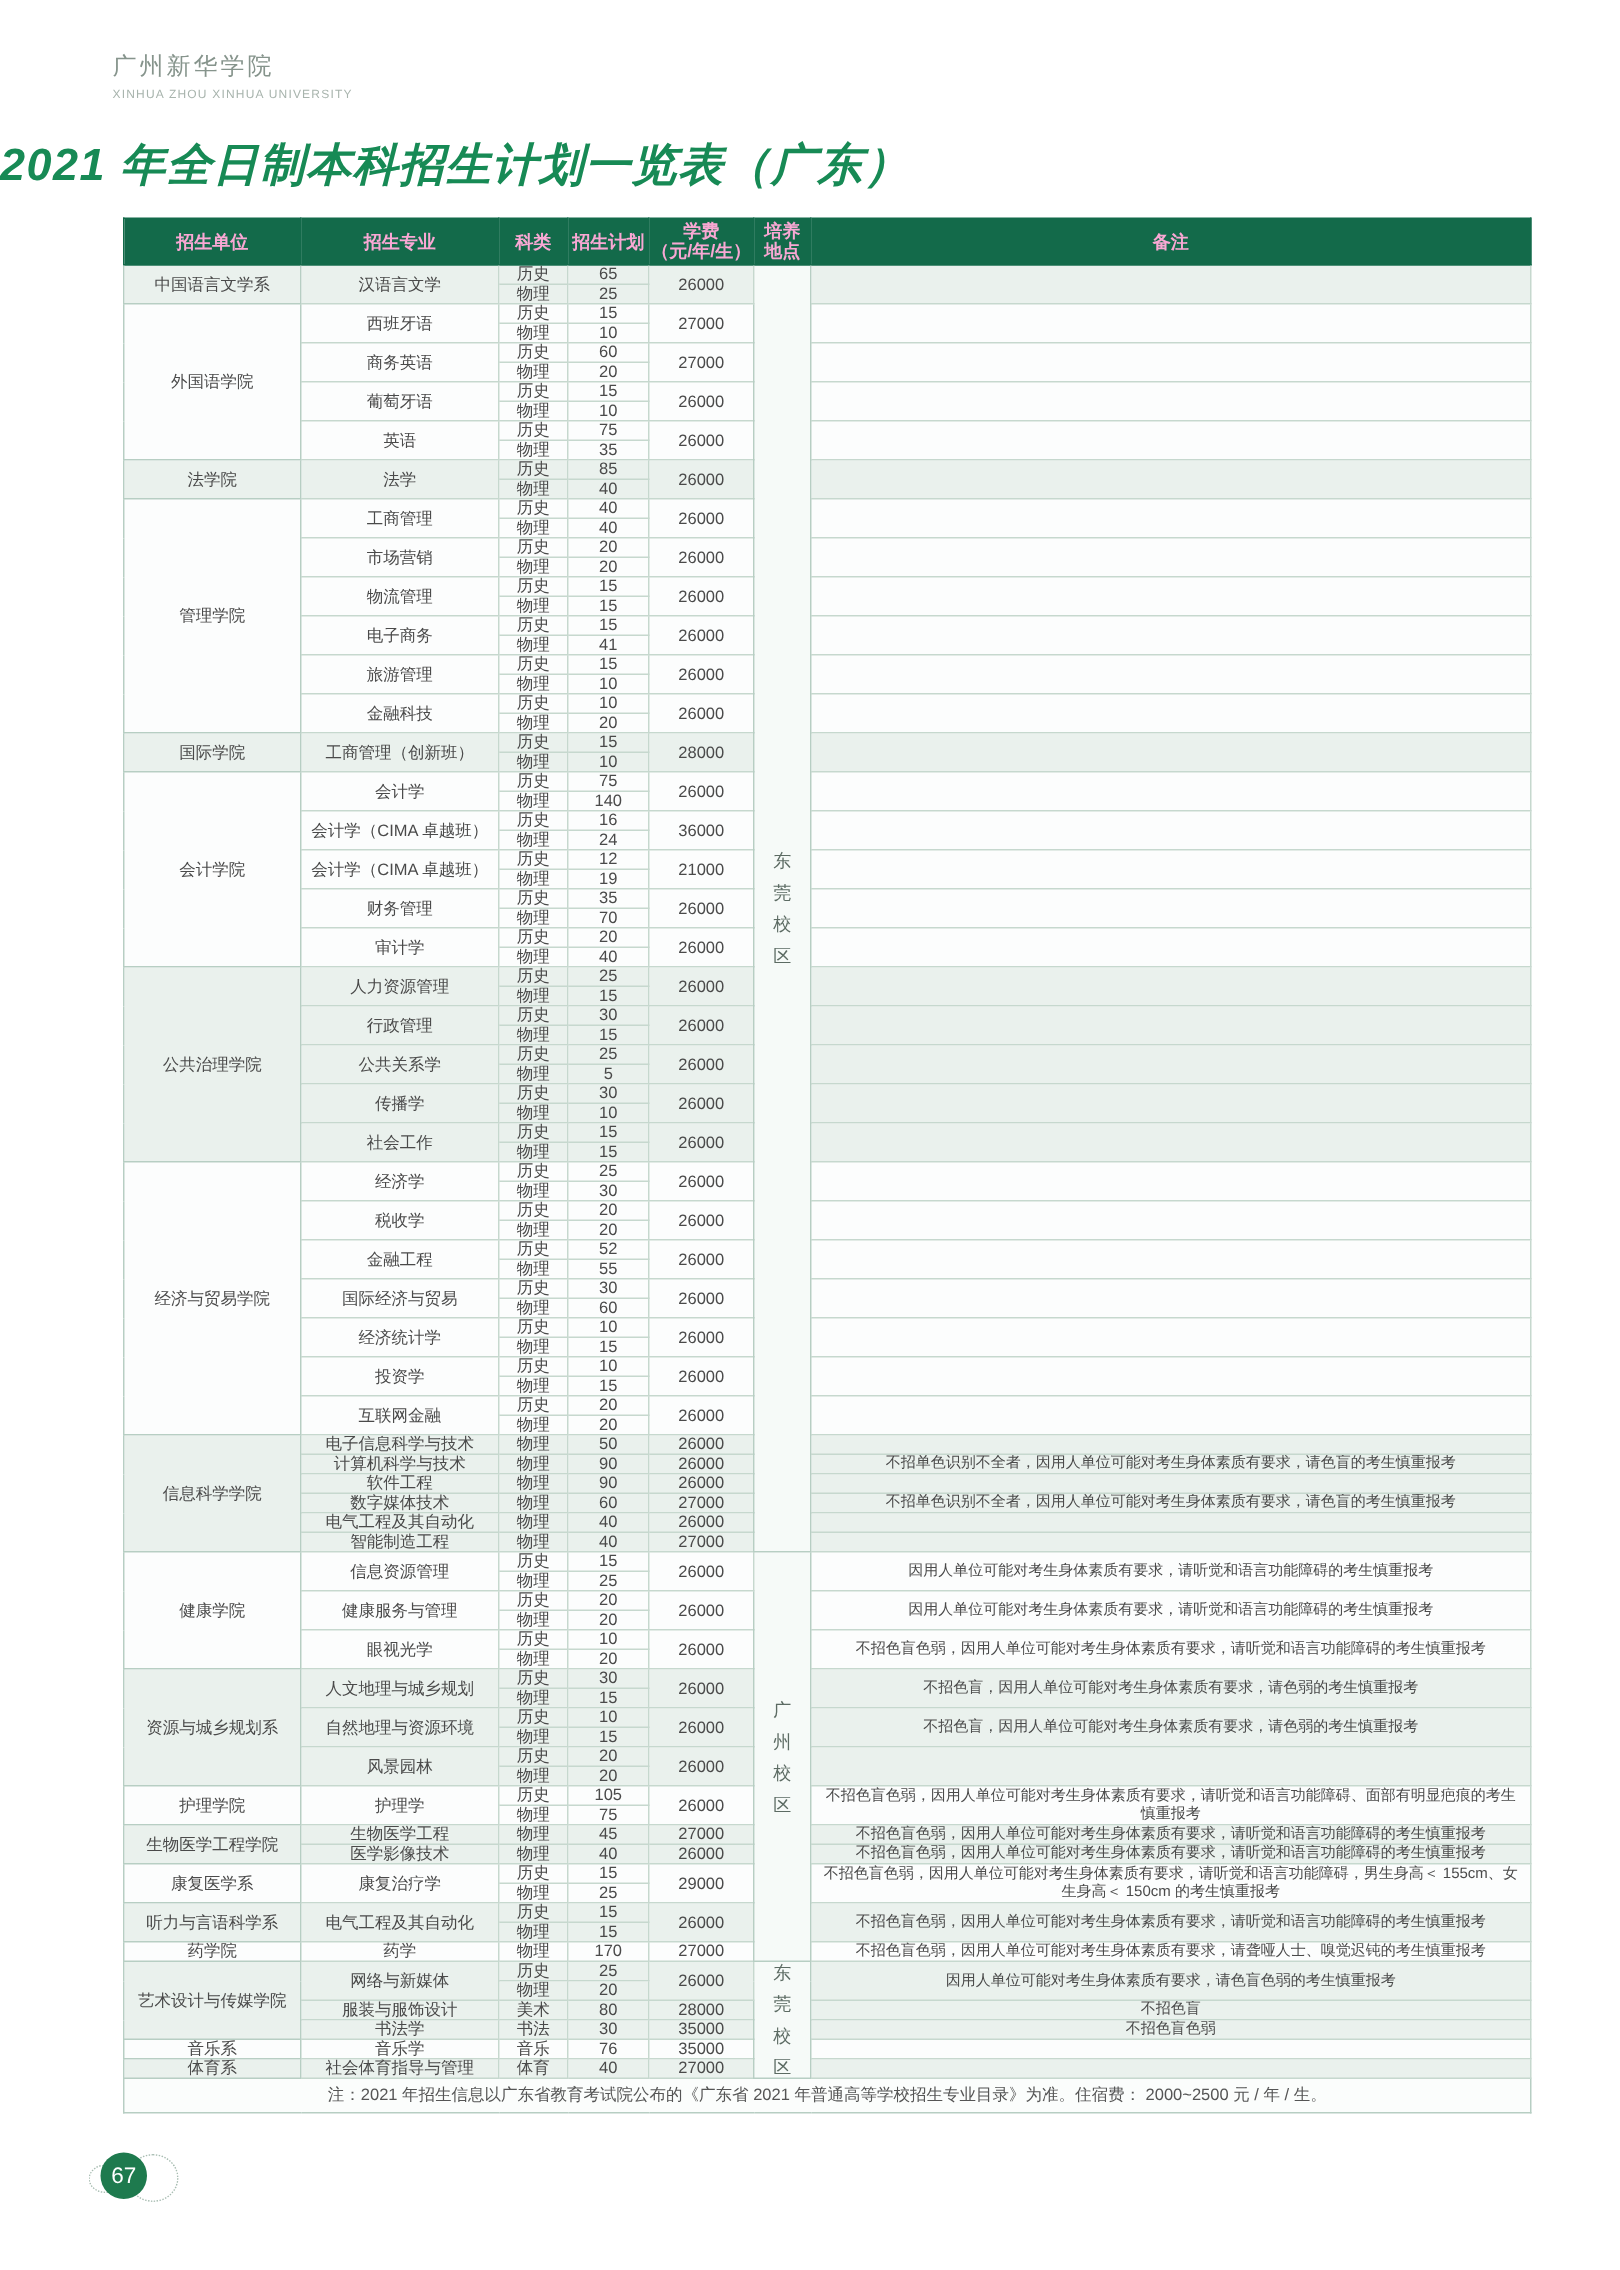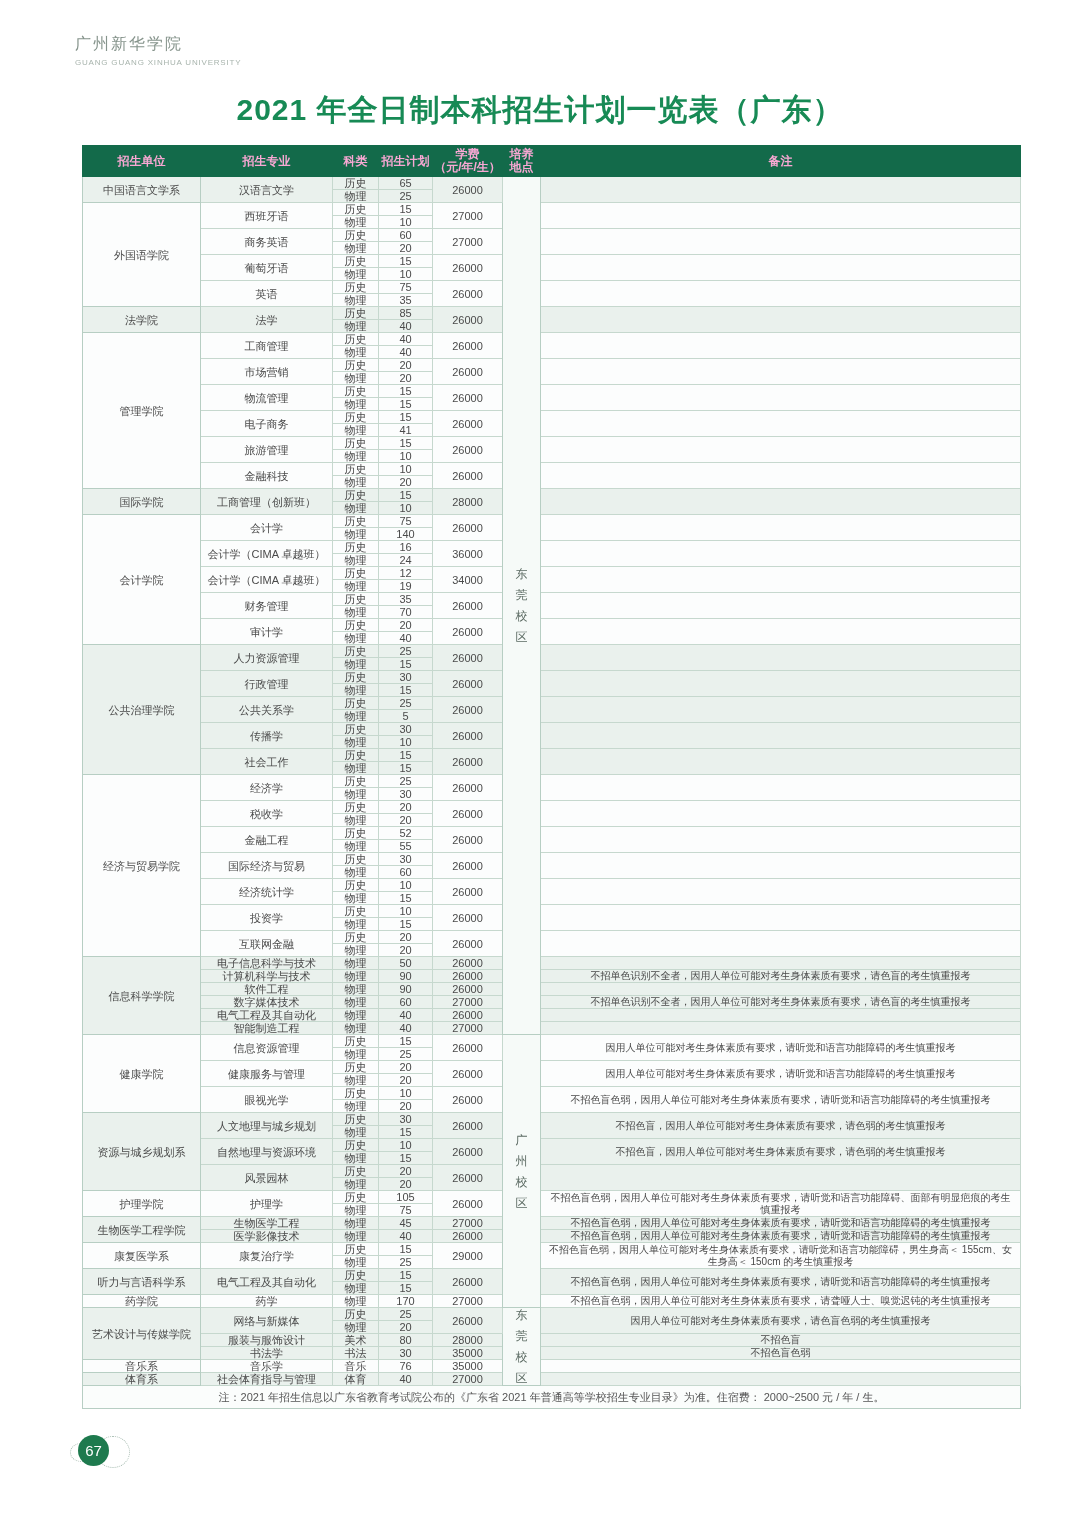--- a/index.html
+++ b/index.html
@@ -13,58 +13,58 @@
     --text:#4a4a4a;
   }
   html,body{margin:0;padding:0;}
   body{font-family:"Liberation Sans","DejaVu Sans",sans-serif;background:#ffffff;color:var(--text);}
   .page{position:relative;width:1080px;height:1513px;background:#ffffff;overflow:hidden;}
 
   .logo{position:absolute;left:75px;top:34px;}
   .logo-cn{font-size:16px;color:#86948c;letter-spacing:2px;}
   .logo-en{font-size:8px;color:#a8b4ad;letter-spacing:0.8px;margin-top:3px;}
 
-  .title{position:absolute;left:0;top:90px;width:1080px;text-align:center;
-         font-size:30px;font-weight:bold;color:var(--title-green);letter-spacing:1px;}
+  .title{position:absolute;left:0;top:90px;width:1080px;
+         font-size:30px;font-weight:bold;color:var(--title-green);letter-spacing:1px;font-style:italic;}
 
   .tbl-wrap{position:absolute;left:82px;top:145px;width:938px;}
   table{border-collapse:collapse;width:938px;table-layout:fixed;}
   th{background:var(--header-green);color:#f9a8d4;font-size:12px;font-weight:bold;
      border:1px solid var(--header-green);padding:2px 0;line-height:13px;white-space:pre-line;}
   td{border:1px solid var(--line);font-size:11px;text-align:center;padding:0;
      line-height:12px;height:12px;overflow:hidden;color:var(--text);}
   tr{height:13px;}
   tr.tint td{background:var(--tint);}
   tr.plain td{background:#fcfdfd;}
   td.sub{border-top:1px solid var(--line-light);}
   td.dept{border-color:var(--line-dark);}
   td.campus{background:#f6faf8 !important;border-color:var(--line-dark);}
   td.campus .vstack{display:flex;flex-direction:column;align-items:center;justify-content:center;
      gap:9px;height:100%;font-size:12px;color:#5c6b63;}
   td.remark{font-size:10px;line-height:12px;padding:0 5px;margin-left:22px;}
   td.note-cell{font-size:11px;height:22px;line-height:22px;border-color:var(--line-dark);
      background:#fbfdfc;text-align:center;color:#555;margin-top:10px;}
 
-  .page-badge{position:absolute;left:70px;top:1432px;width:70px;height:42px;}
+  .page-badge{position:absolute;left:59px;top:1432px;width:70px;height:42px;}
   .page-badge .dot-arc{position:absolute;left:0;top:11px;width:20px;height:17px;
      border:1px dotted #a8bdb2;border-radius:50%;}
   .page-badge .dot-ring{position:absolute;left:26px;top:4px;width:32px;height:30px;
      border:1px dotted #a8bdb2;border-radius:50%;background:#fff;}
   .page-badge .num{position:absolute;left:8px;top:3px;width:31px;height:31px;
      background:var(--badge-green);border-radius:50%;color:#ffffff;font-size:15px;
      display:flex;align-items:center;justify-content:center;}
 </style>
 </head>
 <body>
 
 <div class="page">
 
   <div class="logo">
     <div class="logo-cn">广州新华学院</div>
-    <div class="logo-en">GUANG GUANG XINHUA UNIVERSITY</div>
+    <div class="logo-en">XINHUA ZHOU XINHUA UNIVERSITY</div>
   </div>
 
   <div class="title">2021 年全日制本科招生计划一览表（广东）</div>
 
   <div class="tbl-wrap">
     <table>
       <colgroup>
         <col style="width:118px">
           <col style="width:132px">
           <col style="width:46px">
@@ -263,21 +263,21 @@
             <td class="remark" rowspan="2"></td>
           </tr>
           <tr class="plain">
             <td class="sub">物理</td>
             <td class="sub">24</td>
           </tr>
           <tr class="plain">
             <td rowspan="2">会计学（CIMA 卓越班）</td>
             <td>历史</td>
             <td>12</td>
-            <td rowspan="2">34000</td>
+            <td rowspan="2">21000</td>
             <td class="remark" rowspan="2"></td>
           </tr>
           <tr class="plain">
             <td class="sub">物理</td>
             <td class="sub">19</td>
           </tr>
           <tr class="plain">
             <td rowspan="2">财务管理</td>
             <td>历史</td>
             <td>35</td>

